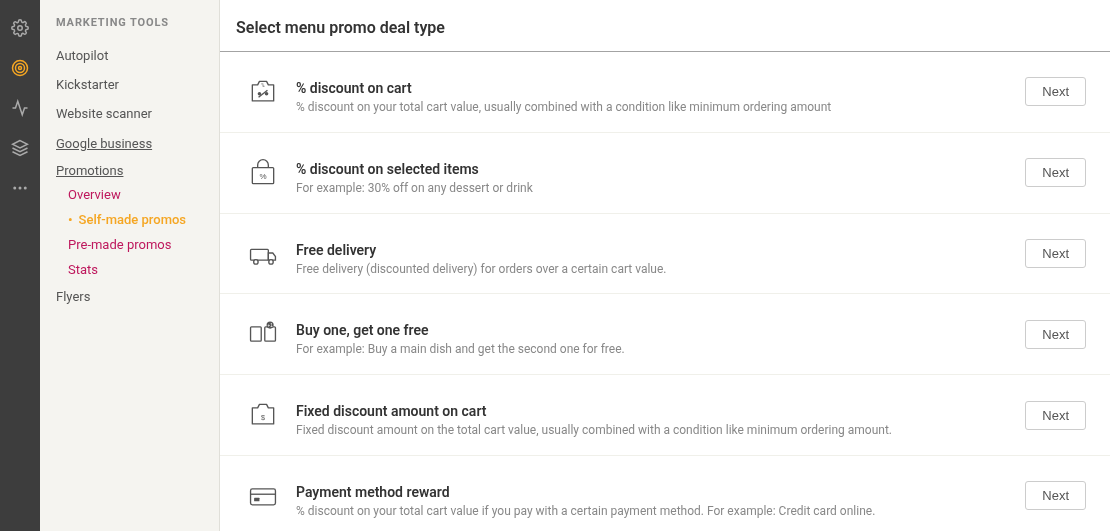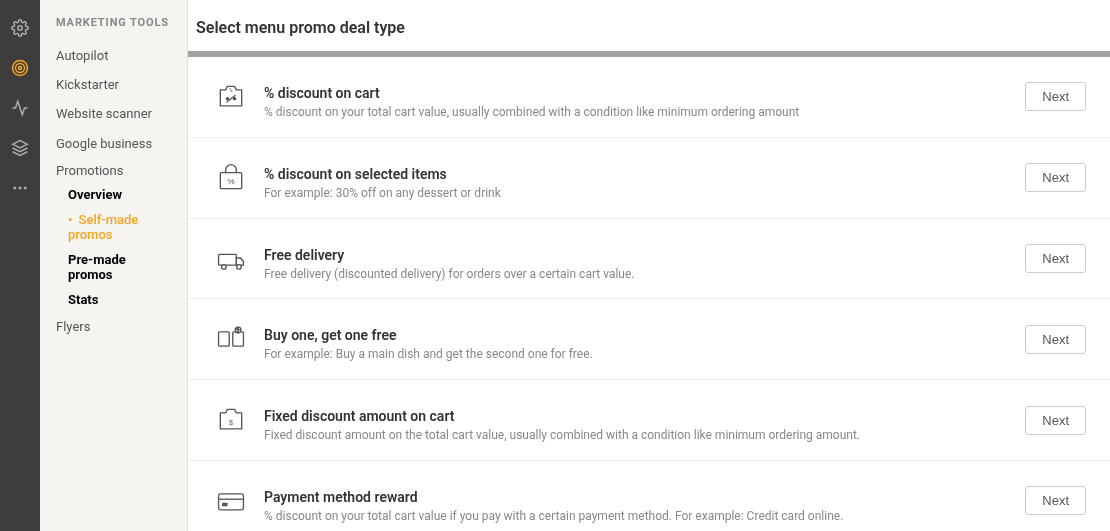--- a/index.html
+++ b/index.html
@@ -24,21 +24,21 @@
       justify-content: center;
       color: #aaa;
       cursor: pointer;
       border-radius: 4px;
     }
     .icon-rail .rail-icon.active { color: #f5a623; }
     .icon-rail .rail-icon svg { width: 18px; height: 18px; }
 
     
     .sidebar {
-      width: 148px;
+      width: 180px;
       background: #f5f4f0;
       border-right: 1px solid #e0dfd9;
       padding: 16px 0;
       flex-shrink: 0;
       overflow-y: auto;
     }
     .sidebar-title {
       font-size: 11px;
       font-weight: 700;
       color: #888;
@@ -50,27 +50,27 @@
       padding: 7px 16px;
       cursor: pointer;
       color: #555;
       font-size: 13px;
     }
     .sidebar-section-label {
       padding: 8px 8px 4px 16px;
       font-size: 13px;
       color: #555;
       cursor: pointer;
+      text-decoration: underline;
     }
     .sidebar-sub-item {
       padding: 5px 16px 5px 28px;
       cursor: pointer;
-      color: #000000;
-      font-size: 13px;
-      font-weight: bold;
+      color: #be185d;
+      font-size: 13px;
     }
     .sidebar-sub-item.active { color: #f5a623; font-weight: 500; }
     .sidebar-sub-item.active::before {
       content: '•';
       margin-right: 6px;
       color: #f5a623;
     }
 
     
     .main {
@@ -78,22 +78,22 @@
       background: #f0efeb;
       overflow-y: auto;
       padding: 0;
     }
     .content-panel {
       background: #fff;
       margin: 0;
       min-height: 531px;
     }
     .panel-header {
-      padding: 18px 24px 14px 8px;
-      border-bottom: 6px solid #a3a3a3;
+      padding: 18px 24px 14px 16px;
+      border-bottom: 1px solid #a3a3a3;
     }
     .panel-title {
       font-size: 16px;
       font-weight: 600;
       color: #333;
     }
     .panel-subtitle {
       padding: 14px 24px 10px 24px;
       font-size: 13px;
       color: #666;

